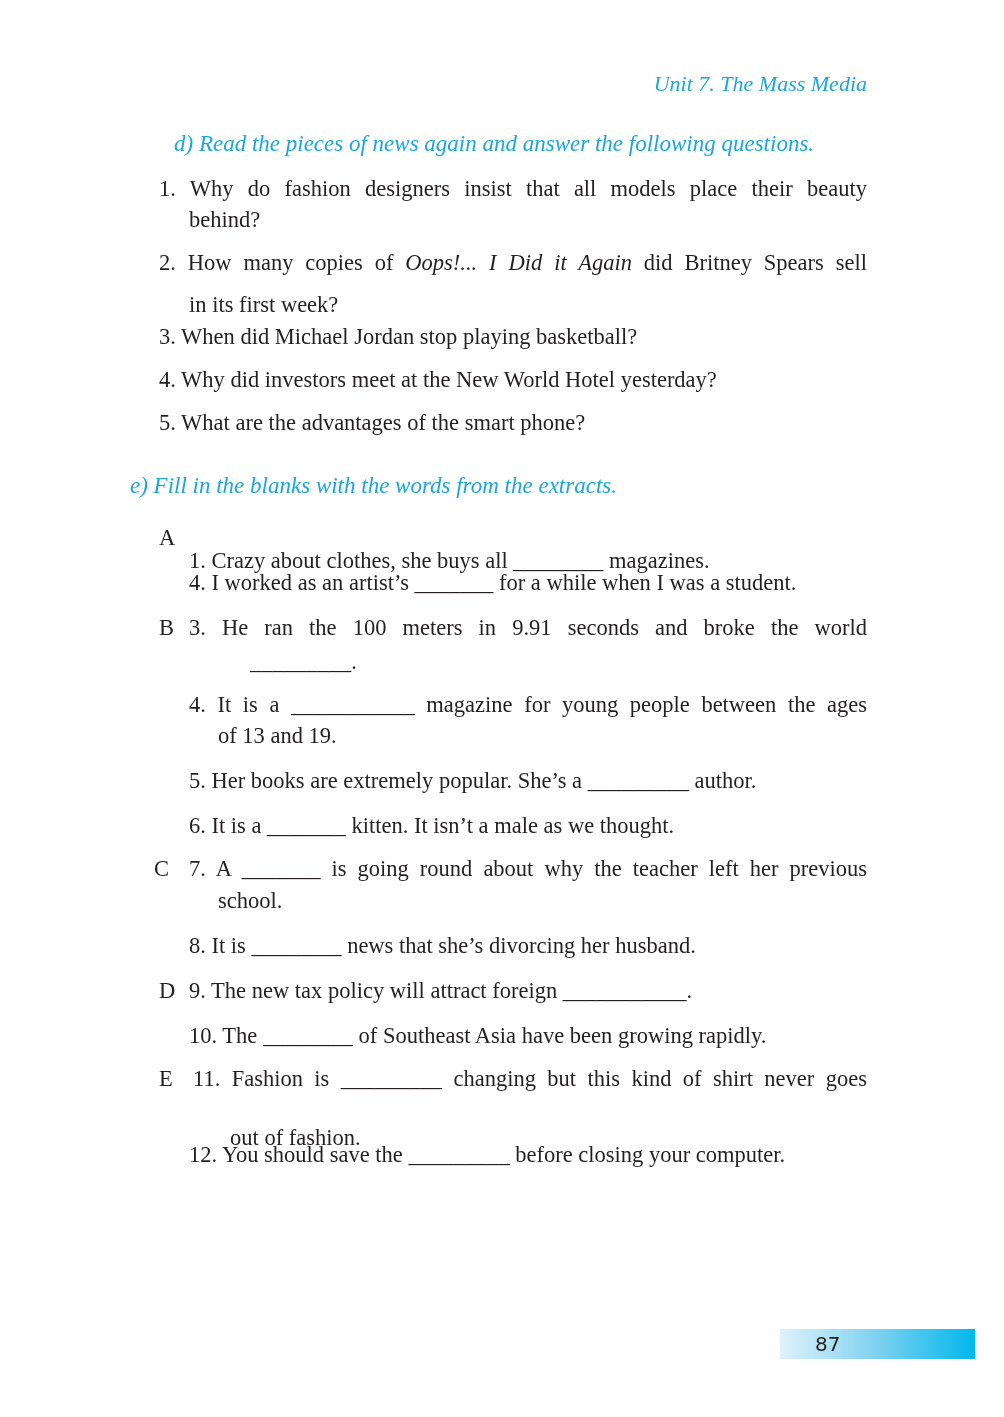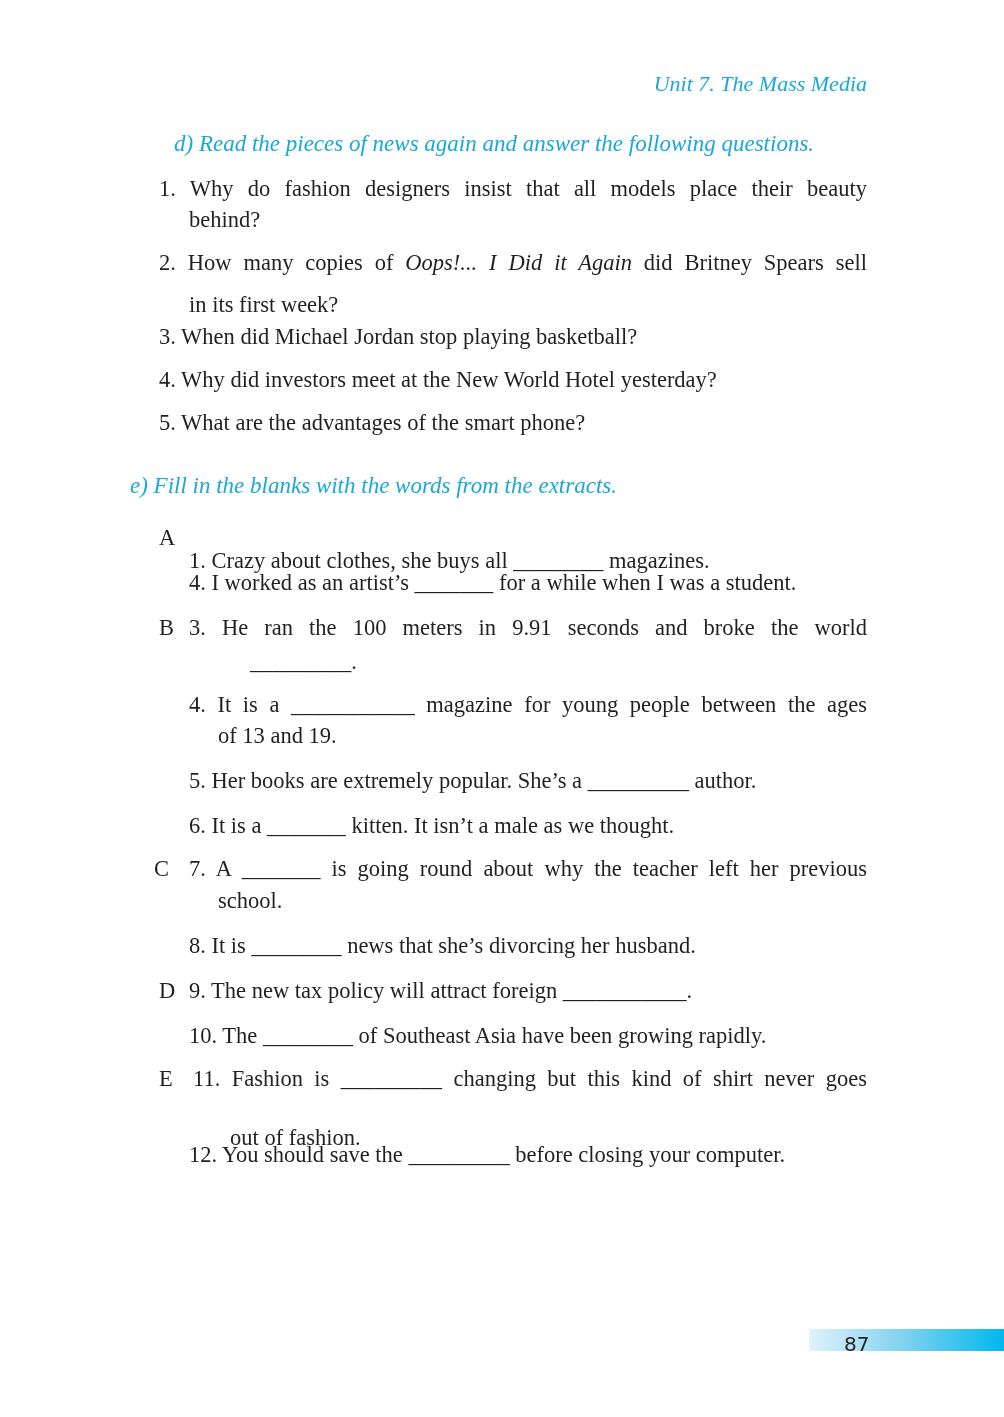--- a/index.html
+++ b/index.html
@@ -15,21 +15,21 @@
     position: absolute; left: 130px;
     font-style: italic; font-size: 23px; color: #1aa7d9;
   }
   .line {
     position: absolute; font-size: 22.5px; white-space: nowrap; line-height: 1;
   }
   .justify {
     text-align: justify; text-align-last: justify; white-space: normal;
   }
   .page-number-band {
-    position: absolute; left: 809px; top: 1329px; width: 195px; height: 22px;
+    position: absolute; left: 780px; top: 1329px; width: 195px; height: 30px;
     background: linear-gradient(to right, #dff2fb 0%, #7dd1f0 50%, #00b7ec 100%);
   }
   .page-number {
     position: absolute; left: 35px; top: 3px; font-family: "DejaVu Sans", sans-serif;
     font-size: 20px; color: #231f20;
   }
 </style>
 </head>
 <body>
 

